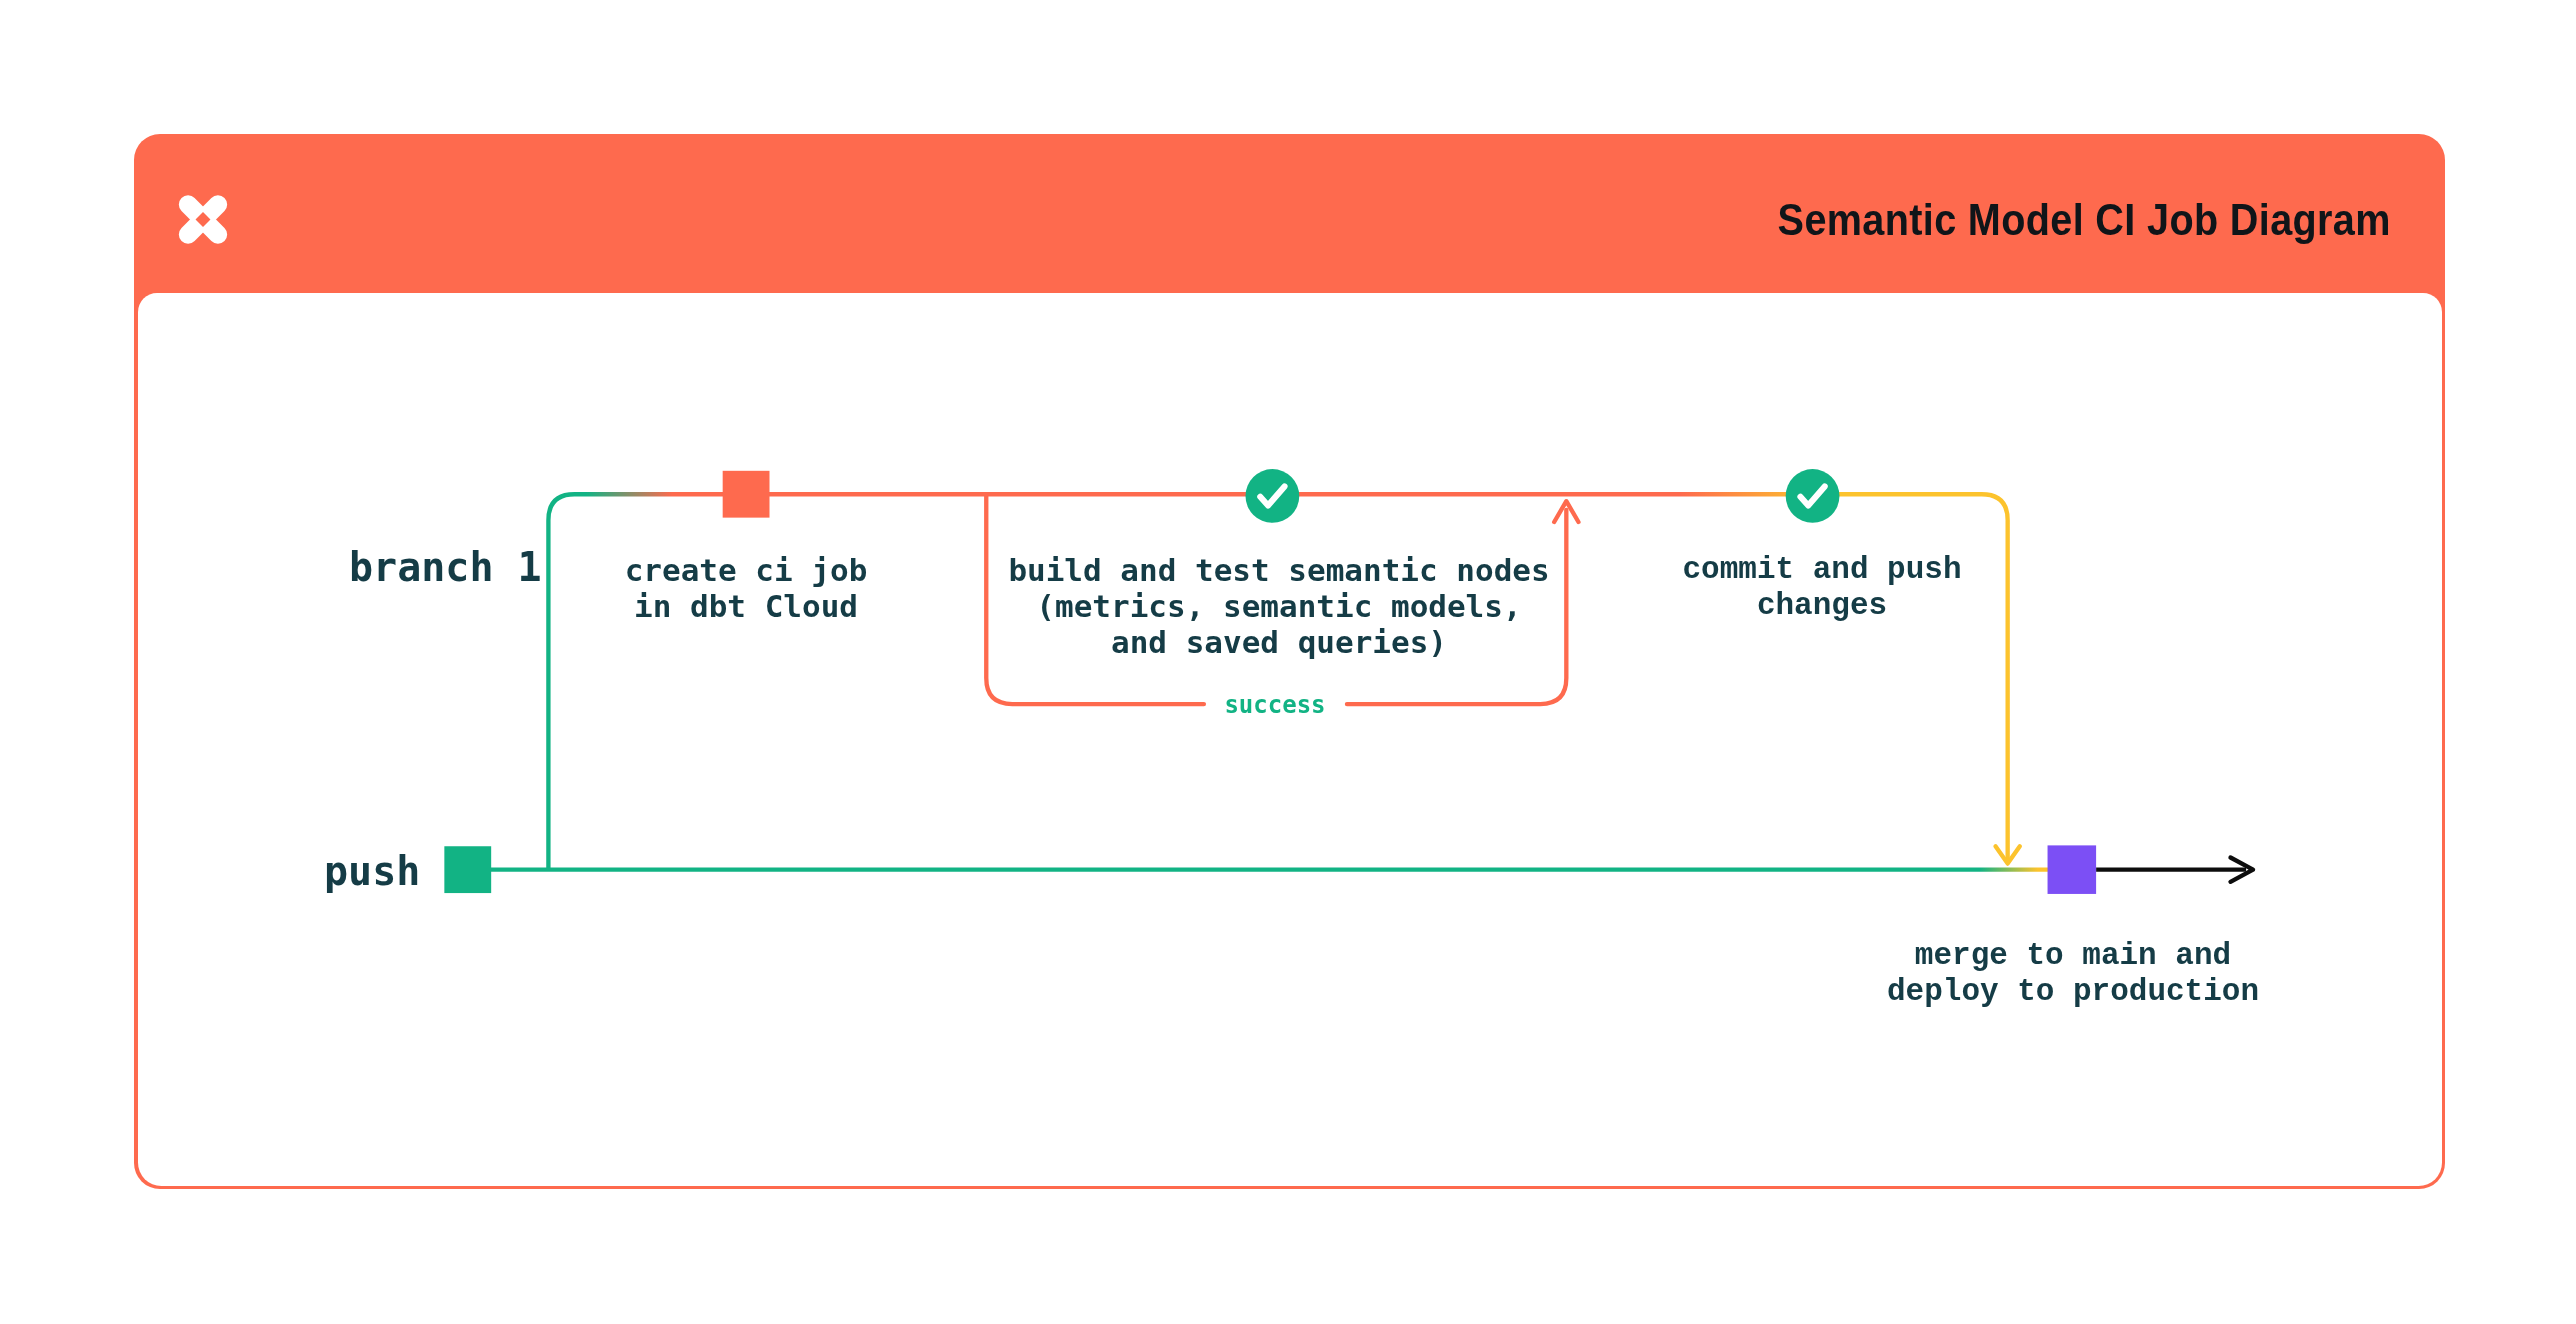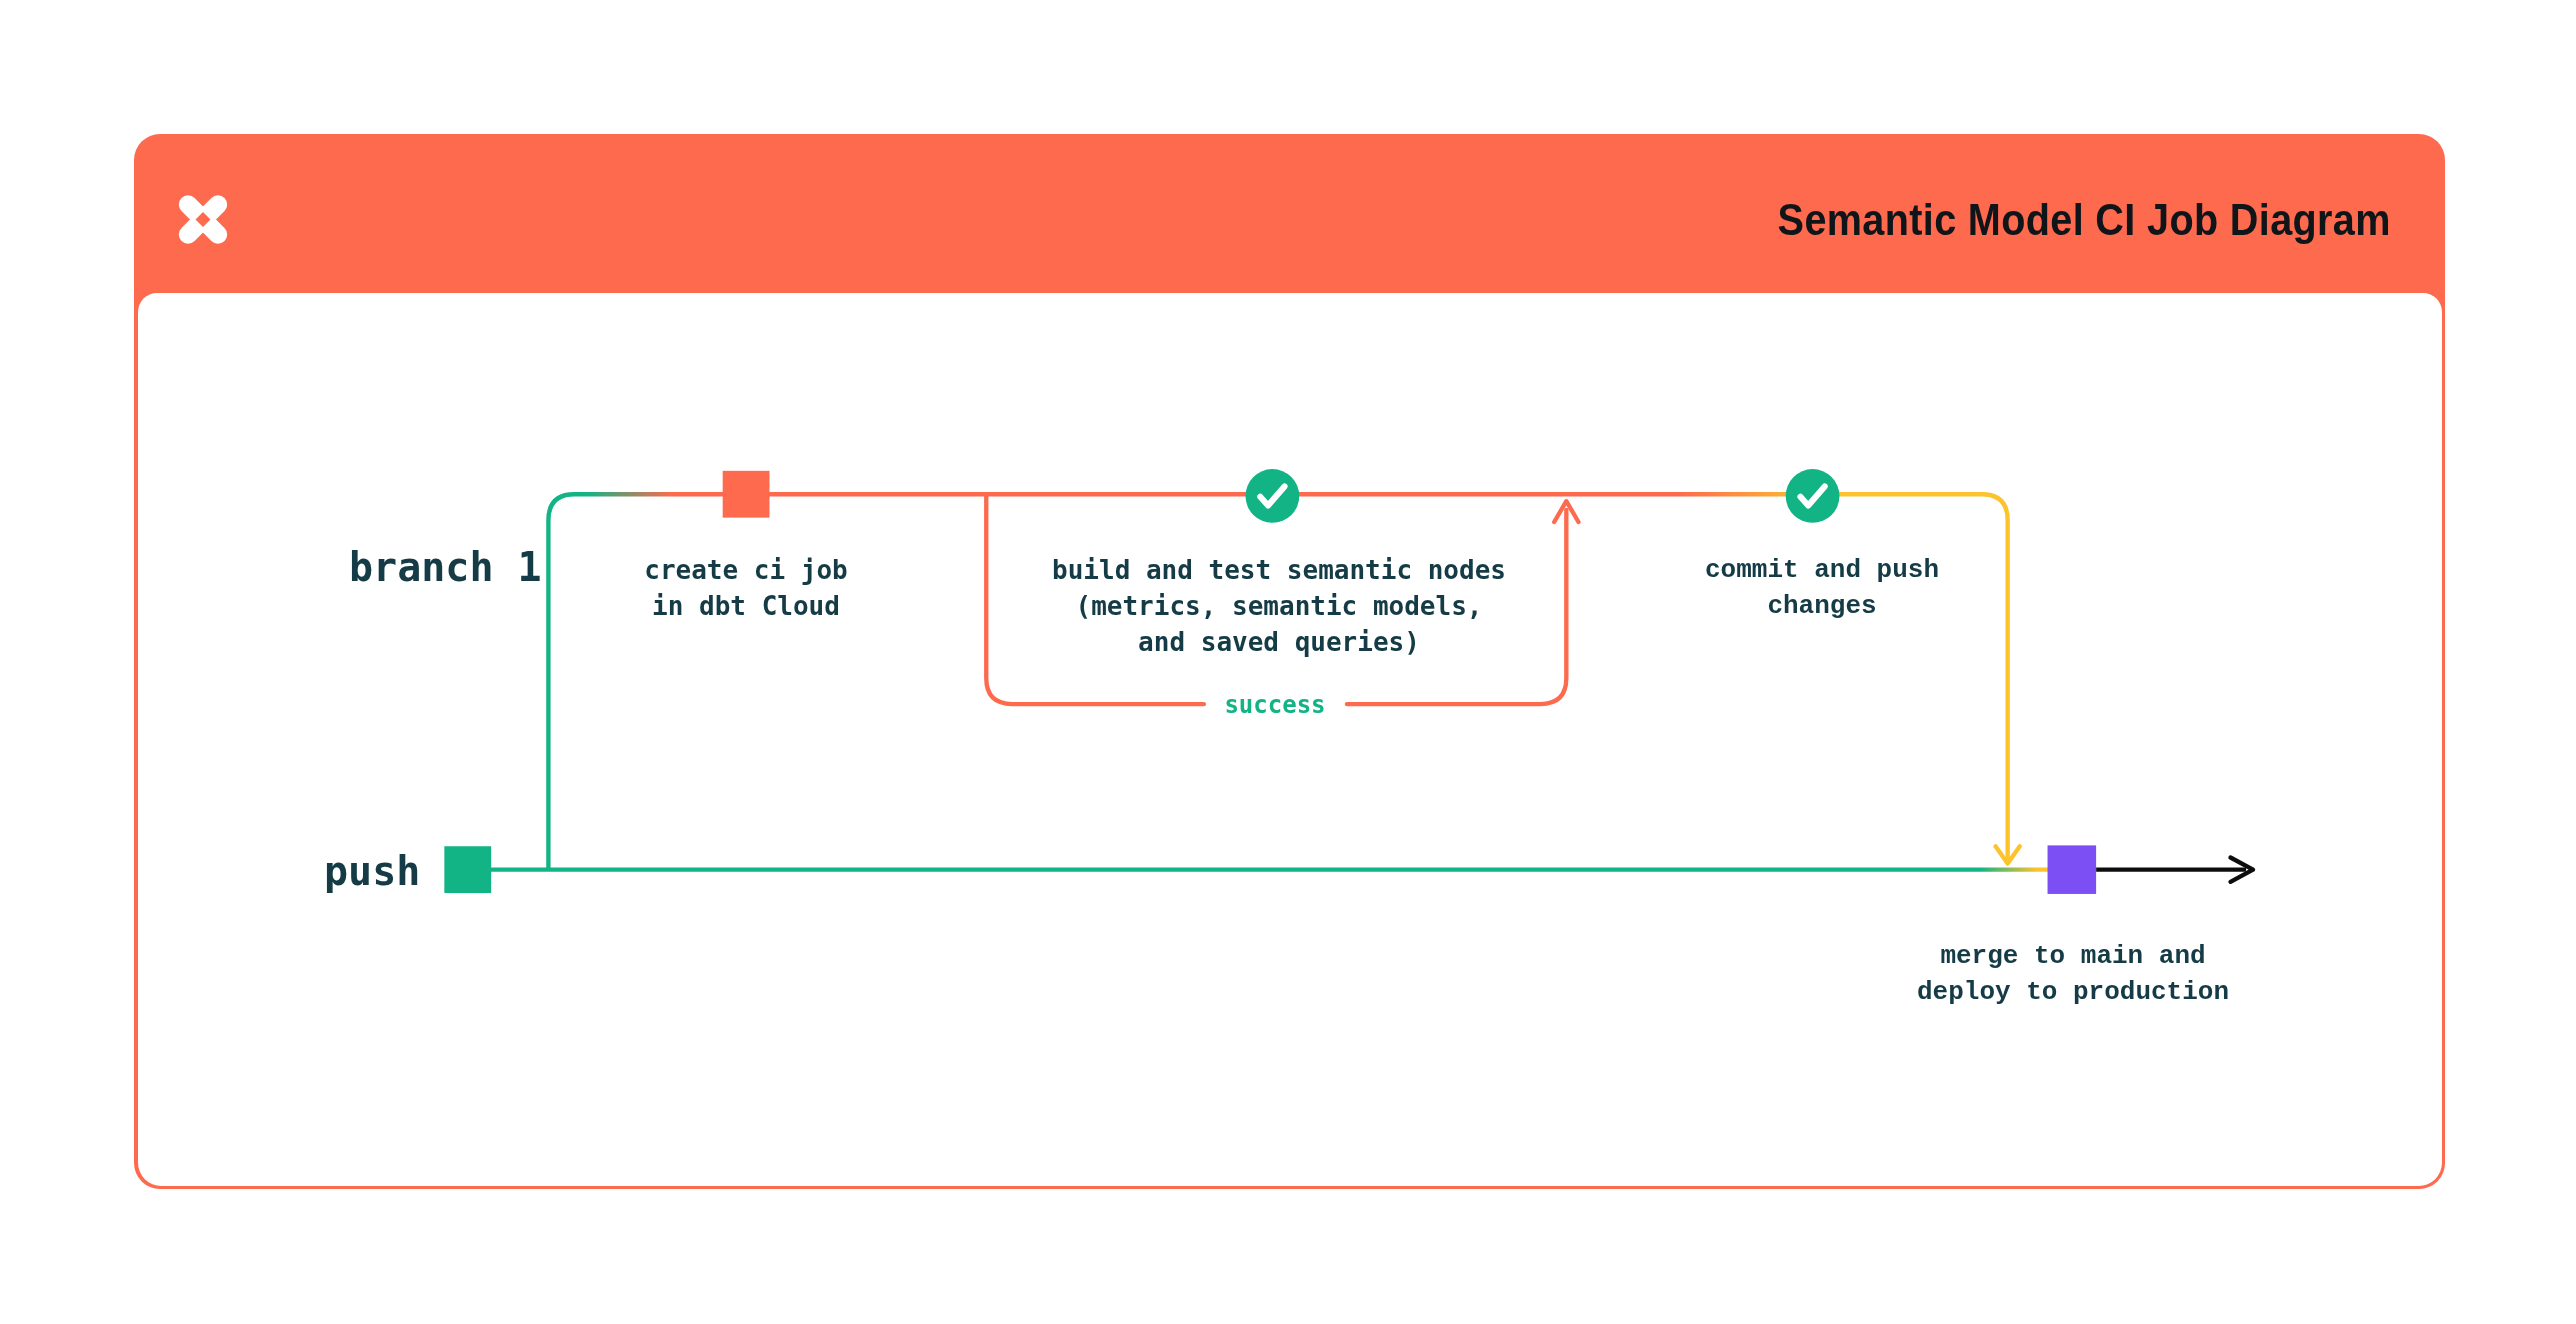--- a/index.html
+++ b/index.html
@@ -50,21 +50,21 @@
   
   .diagram-svg{position:absolute;left:0;top:0;width:2576px;height:1324px;}
   .lbl{
     position:absolute;
     color:var(--ink);
     font-weight:700;
     white-space:pre-line;
   }
   .branch-label{font-size:40px;line-height:49px;}
   .caption{
-    font-size:26px;line-height:36px;
+    font-size:31px;line-height:36px;
     text-align:center;
     transform:translateX(-50%);
   }
   .success-label{
     font-size:24px;line-height:40px;
     color:var(--green);
     background:var(--card-white);
     padding:0 8.7px;
     transform:translate(-50%,-50%);
   }

